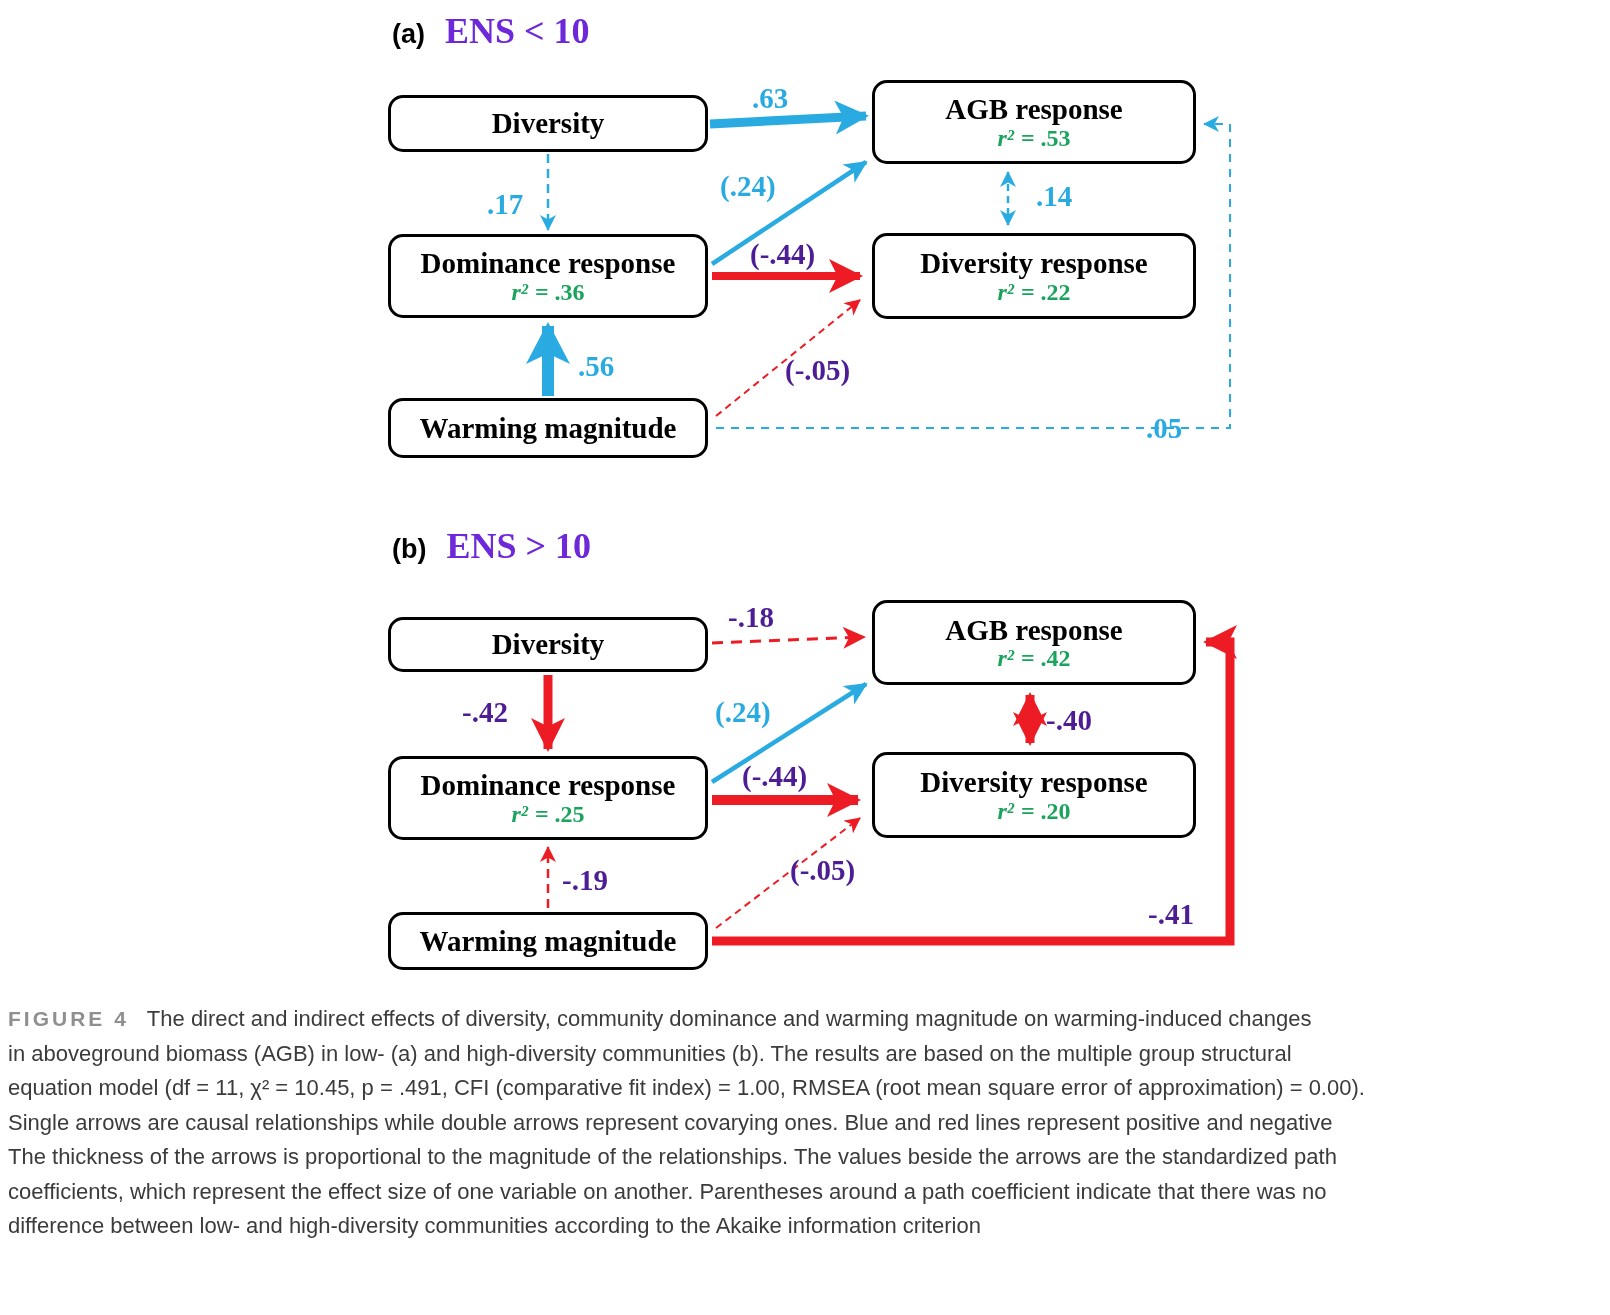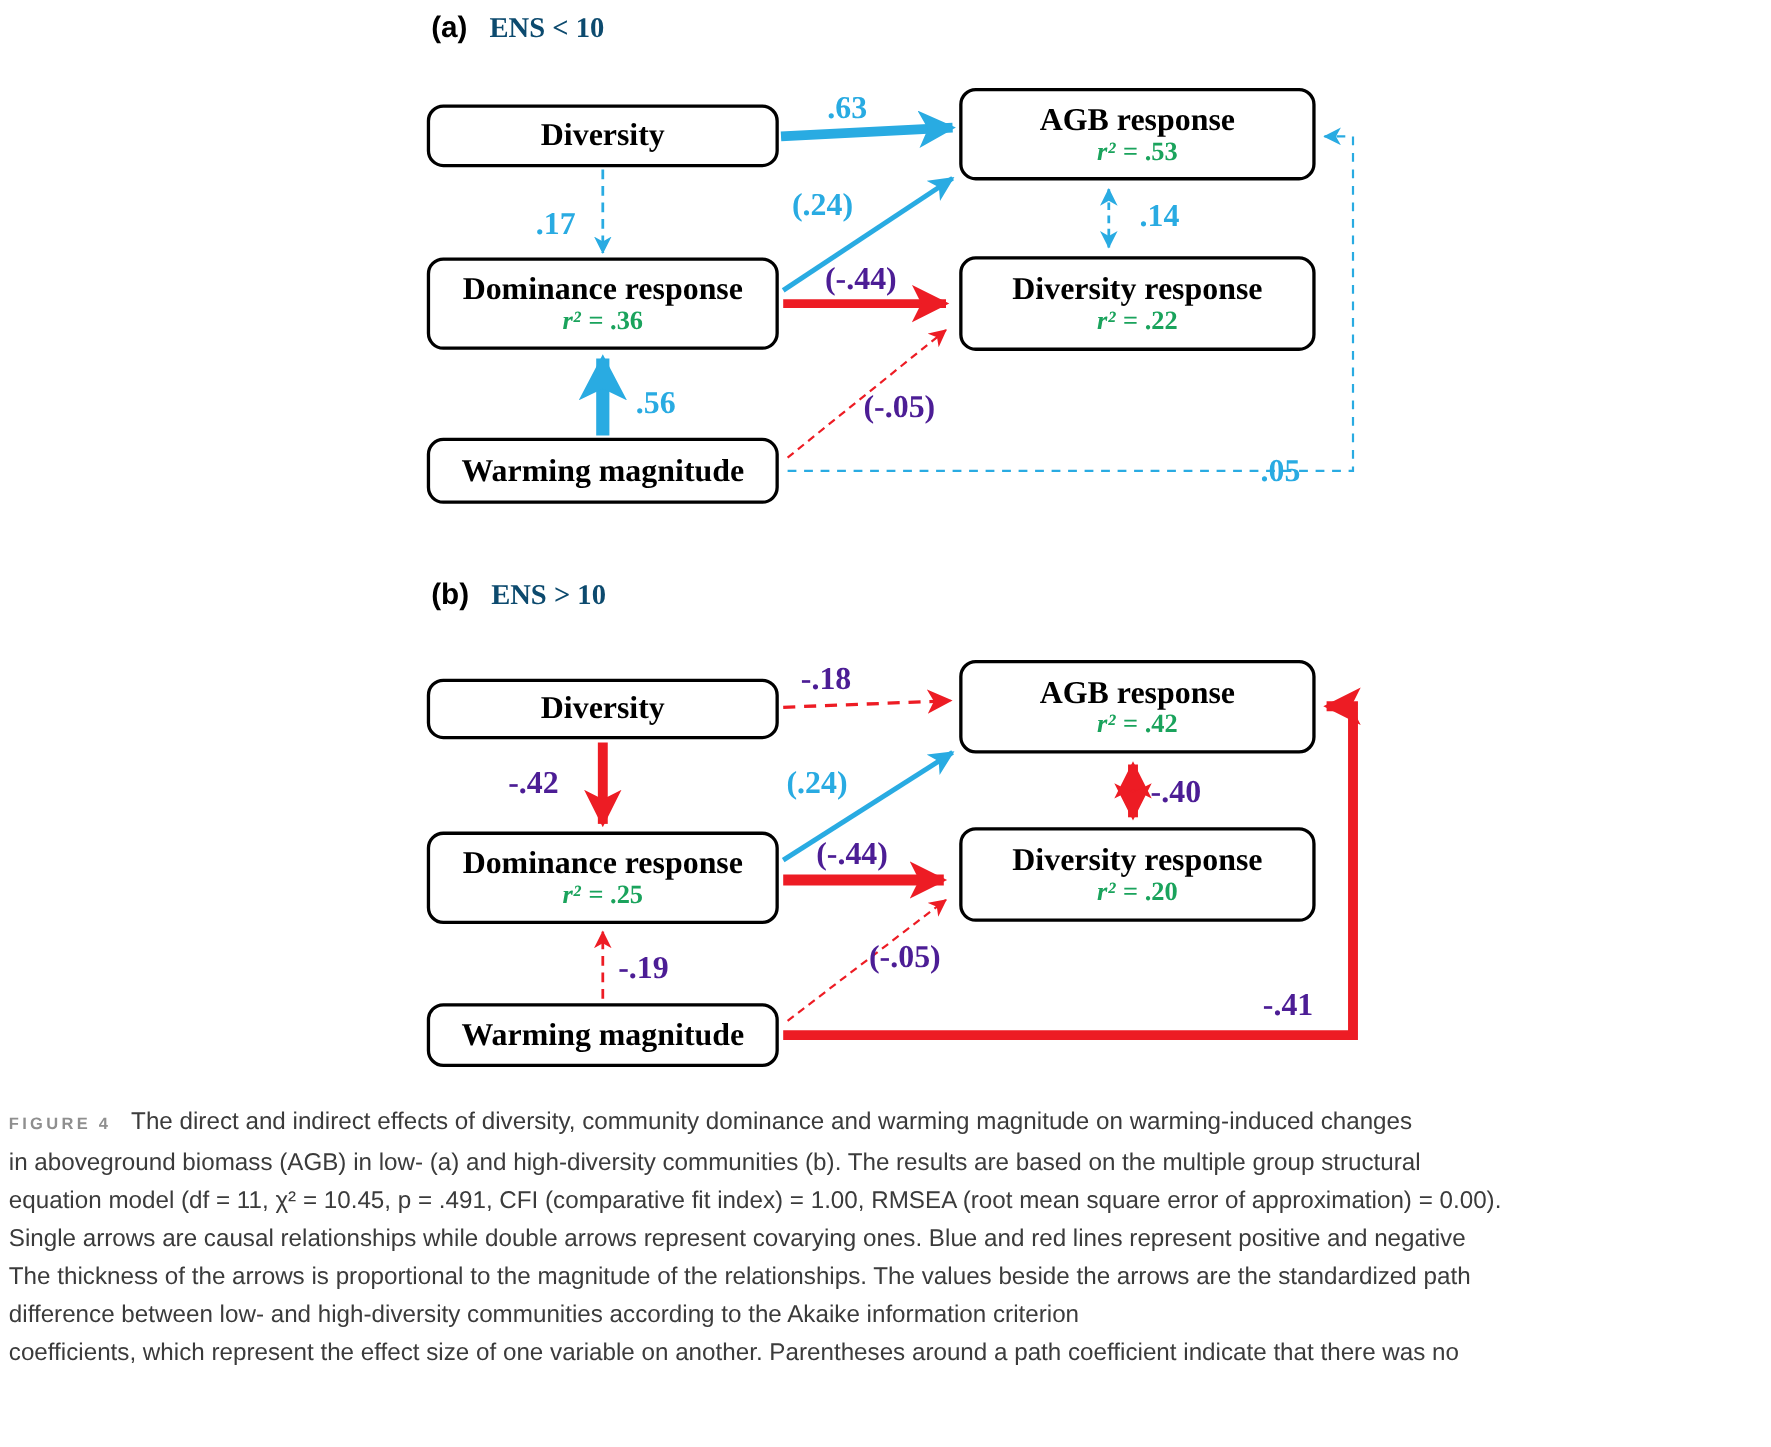--- a/index.html
+++ b/index.html
@@ -7,30 +7,30 @@
   .fig{position:relative;width:1610px;height:1315px;background:#ffffff;overflow:hidden;
        font-family:"Liberation Serif","DejaVu Serif",serif;}
   .arrows{position:absolute;left:0;top:0;z-index:1;}
   .node{position:absolute;background:#ffffff;border:3.5px solid #000;border-radius:15px;
         display:flex;flex-direction:column;align-items:center;justify-content:center;z-index:2;box-sizing:border-box;}
   .node-label{font-weight:bold;font-size:29px;color:#000;line-height:1.12;white-space:nowrap;}
   .r2{font-weight:bold;font-size:24px;line-height:1.05;white-space:nowrap;}
   .r2 .ri{font-style:italic;margin-right:7px;}
   .panel-title{position:absolute;display:flex;align-items:baseline;gap:20px;z-index:3;white-space:nowrap;}
   .pt-tag{font-family:"Liberation Sans","DejaVu Sans",sans-serif;font-weight:bold;font-size:27px;color:#000;}
-  .pt-main{font-weight:bold;font-size:26px;color:#0c4a6e;}
+  .pt-main{font-weight:bold;font-size:36px;color:#6d28d9;}
   .coef{position:absolute;font-weight:bold;font-size:29px;z-index:3;white-space:nowrap;line-height:1;}
   .coef.blue{color:#29abe2;}
   .coef.red{color:#4c1d95;}
   .green{color:#1aa35c;}
   .caption{position:absolute;left:8px;top:1002px;width:1596px;z-index:3;
            font-family:"Liberation Sans","DejaVu Sans",sans-serif;font-size:22px;
            line-height:34.5px;color:#3b3b3b;}
   .cap-line{white-space:nowrap;}
-  .cap-tag{color:#8f8f8f;font-weight:bold;letter-spacing:3px;font-size:15px;margin-right:18px;}
+  .cap-tag{color:#8f8f8f;font-weight:bold;letter-spacing:3px;font-size:21px;margin-right:18px;}
 </style>
 </head>
 <body>
 
 <div class="fig">
 
   <svg class="arrows" width="1610" height="1315" viewBox="0 0 1610 1315">
     <defs>
       <marker id="hb-s" markerUnits="userSpaceOnUse" markerWidth="20" markerHeight="18" refX="15" refY="8" orient="auto-start-reverse">
         <path d="M0,0 L16,8 L0,16 L4.5,8 Z" fill="#29abe2"></path>
@@ -147,17 +147,17 @@
   <span class="coef red" style="left:562px;top:866px;">-.19</span>
   <span class="coef red" style="left:790px;top:856px;">(-.05)</span>
   <span class="coef red" style="left:1148px;top:900px;">-.41</span>
 
   <div class="caption">
     <div class="cap-line"><span class="cap-tag">FIGURE 4</span><span>The direct and indirect effects of diversity, community dominance and warming magnitude on warming-induced changes</span></div>
     <div class="cap-line">in aboveground biomass (AGB) in low- (a) and high-diversity communities (b). The results are based on the multiple group structural</div>
     <div class="cap-line">equation model (df = 11, χ² = 10.45, p = .491, CFI (comparative fit index) = 1.00, RMSEA (root mean square error of approximation) = 0.00).</div>
     <div class="cap-line">Single arrows are causal relationships while double arrows represent covarying ones. Blue and red lines represent positive and negative</div>
     <div class="cap-line">The thickness of the arrows is proportional to the magnitude of the relationships. The values beside the arrows are the standardized path</div>
+    <div class="cap-line">coefficients, which represent the effect size of one variable on another. Parentheses around a path coefficient indicate that there was no</div>
     <div class="cap-line">difference between low- and high-diversity communities according to the Akaike information criterion</div>
-    <div class="cap-line">coefficients, which represent the effect size of one variable on another. Parentheses around a path coefficient indicate that there was no</div>
   </div>
 
 </div>
 
 </body></html>

